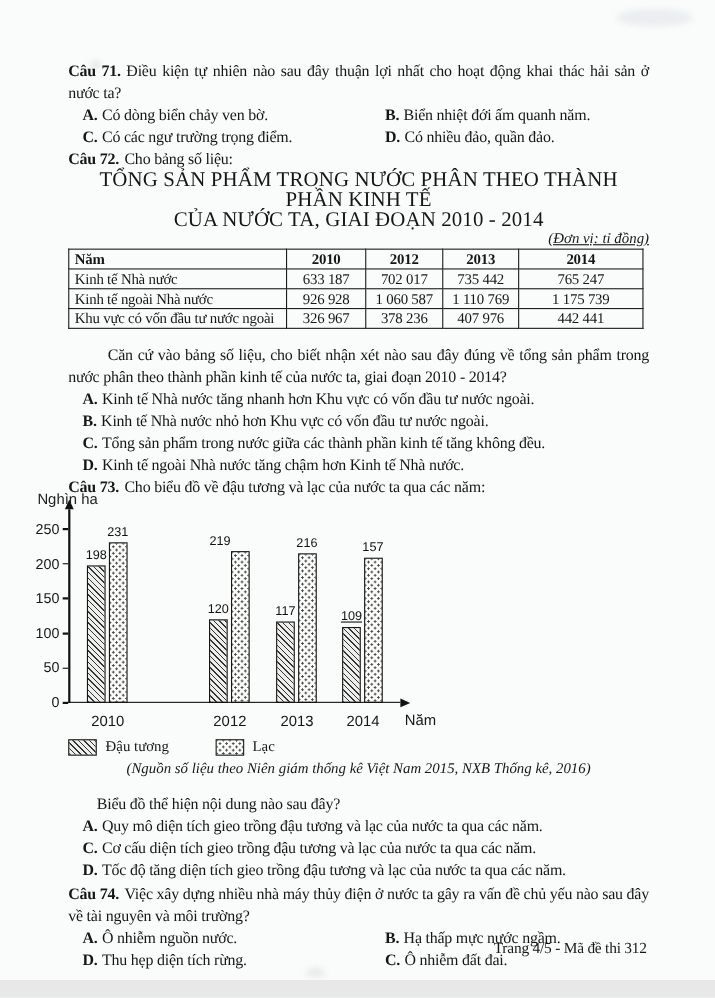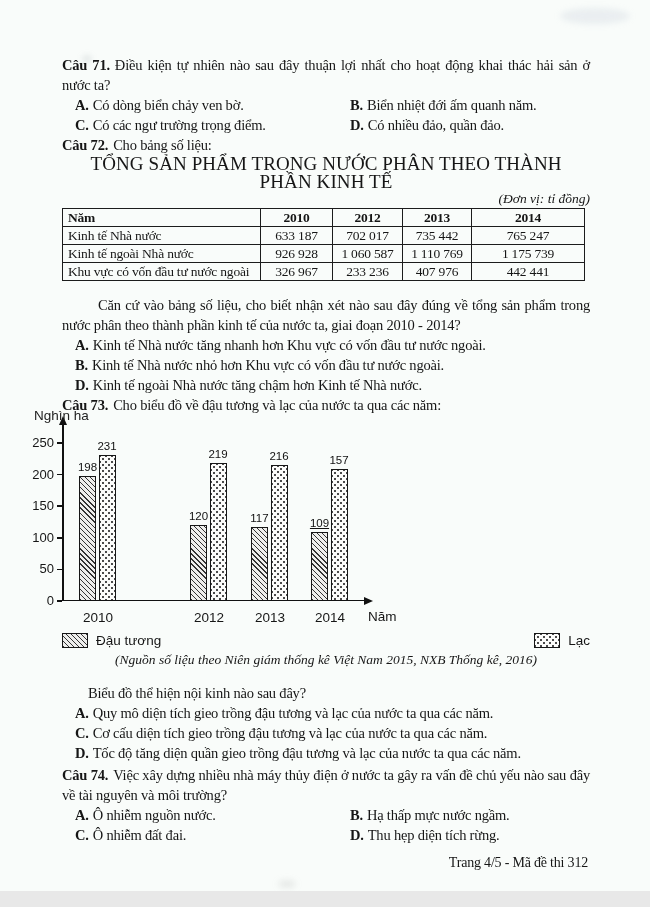--- a/index.html
+++ b/index.html
@@ -6,21 +6,21 @@
   .sheet{position:relative;width:650px;height:891px;background:#f9fcfa;
          font-family:"Liberation Serif",serif;color:#161616;overflow:hidden;}
   .content{position:absolute;left:62px;top:55px;width:528px;}
   .line{font-size:14.5px;line-height:20px;letter-spacing:-0.2px;}
   .qlabel{font-weight:bold;margin-right:5px;}
   .optkey{font-weight:bold;margin-right:4px;}
   .optgrid{display:grid;grid-template-columns:275px 1fr;}
   .opt{font-size:14.5px;line-height:20px;letter-spacing:-0.2px;padding-left:13px;}
   .optstack .opt{padding-left:13px;}
   .center{text-align:center;}
-  .right{text-align:right;}
+  .right{text-align:right;text-decoration:underline;}
   .italic{font-style:italic;}
   .title-line{font-size:19px;line-height:18px;letter-spacing:0.1px;}
   .unit-note{font-size:13.5px;line-height:16px;}
   .src-note{font-size:13.5px;line-height:18px;}
   .para{text-align:justify;}
   .indent36{text-indent:36px;}
   .indent26{text-indent:26px;}
 
   table.datatable{border-collapse:collapse;width:523px;margin-top:1px;table-layout:fixed;}
   table.datatable td,table.datatable th{border:1px solid #1c1c1c;font-size:13.5px;
@@ -47,21 +47,21 @@
   .yticklabel{position:absolute;left:-42px;width:34px;text-align:right;font-size:13px;}
   .xlabel{position:absolute;bottom:-24px;width:52px;text-align:center;font-size:13.5px;}
   .bar{position:absolute;bottom:0;width:17px;border:1px solid #161616;box-sizing:border-box;}
   .barval{position:absolute;width:34px;text-align:center;font-size:11.5px;color:#111;}
   .hatch{background-color:#eeeeec;
       background-image:repeating-linear-gradient(45deg,#333 0,#333 1px,transparent 1px,transparent 3.6px);}
   .dots{background-color:#fcfcfa;
       background-image:radial-gradient(#4a4a4a 0.9px,transparent 1.1px),
                        radial-gradient(#4a4a4a 0.9px,transparent 1.1px);
       background-size:6px 6px;background-position:0 0,3px 3px;}
-  .legend{display:flex;justify-content:space-between;gap:42px;margin-top:32px;align-items:center;}
+  .legend{display:flex;justify-content:flex-start;gap:42px;margin-top:32px;align-items:center;font-family:Liberation Serif, serif;}
   .legend-item{display:flex;align-items:center;gap:8px;font-size:13.5px;}
   .swatch{display:inline-block;width:26px;height:15px;border:1px solid #161616;box-sizing:border-box;}
   .chart-src{margin-top:3px;}
 
   .footer{position:absolute;right:62px;top:855px;font-size:14px;letter-spacing:-0.2px;}
   .smudge{position:absolute;border-radius:50%;filter:blur(3px);pointer-events:none;}
   .s1{left:560px;top:8px;width:70px;height:16px;background:rgba(165,180,200,0.18);}
   .s2{left:83px;top:56px;width:8px;height:6px;background:rgba(120,130,140,0.25);}
   .s3{left:278px;top:880px;width:18px;height:8px;background:rgba(150,150,150,0.18);}
   .mt2{margin-top:2px;} .mt6{margin-top:14px;} .mt8{margin-top:8px;}
@@ -83,20 +83,21 @@
       <div class="opt"><span class="optkey">A.</span><span>Có dòng biển chảy ven bờ.</span></div>
       <div class="opt"><span class="optkey">B.</span><span>Biển nhiệt đới ấm quanh năm.</span></div>
       <div class="opt"><span class="optkey">C.</span><span>Có các ngư trường trọng điểm.</span></div>
       <div class="opt"><span class="optkey">D.</span><span>Có nhiều đảo, quần đảo.</span></div>
     </div>
 
     <div class="line">
       <span class="qlabel">Câu 72.</span><span>Cho bảng số liệu:</span>
     </div>
     <div class="title-line center">TỔNG SẢN PHẨM TRONG NƯỚC PHÂN THEO THÀNH PHẦN KINH TẾ</div>
+    <div class="title-line center">CỦA NƯỚC TA, GIAI ĐOẠN 2010 - 2014</div>
     <div class="unit-note right italic">(Đơn vị: tỉ đồng)</div>
 
     <table class="datatable">
       <colgroup>
           <col class="c-nam">
           <col class="c-y1">
           <col class="c-y2">
           <col class="c-y3">
           <col class="c-y4">
         </colgroup>
@@ -118,32 +119,33 @@
       <tr>
         <td class="rowlabel">Kinh tế ngoài Nhà nước</td>
         <td class="num">926 928</td>
         <td class="num">1 060 587</td>
         <td class="num">1 110 769</td>
         <td class="num">1 175 739</td>
       </tr>
       <tr>
         <td class="rowlabel">Khu vực có vốn đầu tư nước ngoài</td>
         <td class="num">326 967</td>
-        <td class="num">233 236</td>
+        <td class="num">378 236</td>
         <td class="num">407 976</td>
         <td class="num">442 441</td>
       </tr>
     </tbody>
       </table>
 
 
     <div class="line para indent36 mt6">Căn cứ vào bảng số liệu, cho biết nhận xét nào sau đây đúng về tổng sản phẩm trong nước phân theo thành phần kinh tế của nước ta, giai đoạn 2010 - 2014?</div>
     <div class="optstack">
       <div class="opt"><span class="optkey">A.</span><span>Kinh tế Nhà nước tăng nhanh hơn Khu vực có vốn đầu tư nước ngoài.</span></div>
       <div class="opt"><span class="optkey">B.</span><span>Kinh tế Nhà nước nhỏ hơn Khu vực có vốn đầu tư nước ngoài.</span></div>
+      <div class="opt"><span class="optkey">C.</span><span>Tổng sản phẩm trong nước giữa các thành phần kinh tế tăng không đều.</span></div>
       <div class="opt"><span class="optkey">D.</span><span>Kinh tế ngoài Nhà nước tăng chậm hơn Kinh tế Nhà nước.</span></div>
     </div>
 
     <div class="line">
       <span class="qlabel">Câu 73.</span><span>Cho biểu đồ về đậu tương và lạc của nước ta qua các năm:</span>
     </div>
 
     <div class="chart-wrap">
       <div class="plot">
         <div class="arrow-up"></div>
@@ -170,52 +172,52 @@
           <div class="barval" style="left: 8.5px; bottom: 128.136px;">198</div>
           <div class="bar hatch" style="left: 128px; height: 75.84px;"></div>
           <div class="barval" style="left: 119.5px; bottom: 78.84px;">120</div>
           <div class="bar hatch" style="left: 189px; height: 73.944px;"></div>
           <div class="barval" style="left: 180.5px; bottom: 76.944px;">117</div>
           <div class="bar hatch" style="left: 249px; height: 68.888px;"></div>
           <div class="barval" style="left: 240.5px; bottom: 71.888px; text-decoration: underline;">109</div>
           <div class="bar dots" style="left: 36.5px; height: 145.992px;"></div>
           <div class="barval" style="left: 28px; bottom: 148.992px;">231</div>
           <div class="bar dots" style="left: 147.5px; height: 138.408px;"></div>
-          <div class="barval" style="left: 139px; bottom: 141.408px;">219</div>
+          <div class="barval" style="left: 121px; bottom: 141.408px;">219</div>
           <div class="bar dots" style="left: 208.5px; height: 136.512px;"></div>
           <div class="barval" style="left: 200px; bottom: 139.512px;">216</div>
           <div class="bar dots" style="left: 268.5px; height: 132.088px;"></div>
           <div class="barval" style="left: 260px; bottom: 135.088px;">157</div>
         </div>
       <div class="legend">
         <span class="legend-item">
           <span class="swatch hatch"></span>
           <span>Đậu tương</span>
         </span>
         <span class="legend-item">
           <span class="swatch dots"></span>
           <span>Lạc</span>
         </span>
       </div>
       <div class="src-note center italic chart-src" style="font-family:'Liberation Serif',serif;">(Nguồn số liệu theo Niên giám thống kê Việt Nam 2015, NXB Thống kê, 2016)</div>
     </div>
 
-    <div class="line indent26 mt8">Biểu đồ thể hiện nội kinh nào sau đây?</div>
+    <div class="line indent26 mt8">Biểu đồ thể hiện nội dung nào sau đây?</div>
     <div class="optstack">
       <div class="opt"><span class="optkey">A.</span><span>Quy mô diện tích gieo trồng đậu tương và lạc của nước ta qua các năm.</span></div>
       <div class="opt"><span class="optkey">C.</span><span>Cơ cấu diện tích gieo trồng đậu tương và lạc của nước ta qua các năm.</span></div>
-      <div class="opt"><span class="optkey">D.</span><span>Tốc độ tăng diện quần gieo trồng đậu tương và lạc của nước ta qua các năm.</span></div>
+      <div class="opt"><span class="optkey">D.</span><span>Tốc độ tăng diện tích gieo trồng đậu tương và lạc của nước ta qua các năm.</span></div>
     </div>
 
     <div class="line para mt2">
       <span class="qlabel">Câu 74.</span><span>Việc xây dựng nhiều nhà máy thủy điện ở nước ta gây ra vấn đề chủ yếu nào sau đây về tài nguyên và môi trường?</span>
     </div>
     <div class="optgrid">
       <div class="opt"><span class="optkey">A.</span><span>Ô nhiễm nguồn nước.</span></div>
       <div class="opt"><span class="optkey">B.</span><span>Hạ thấp mực nước ngầm.</span></div>
+      <div class="opt"><span class="optkey">D.</span><span>Thu hẹp diện tích rừng.</span></div>
       <div class="opt"><span class="optkey">C.</span><span>Ô nhiễm đất đai.</span></div>
-      <div class="opt"><span class="optkey">D.</span><span>Thu hẹp diện tích rừng.</span></div>
     </div>
 
   </div>
 
   <div class="footer">Trang 4/5 - Mã đề thi 312</div>
 </div>
 
 </body></html>

